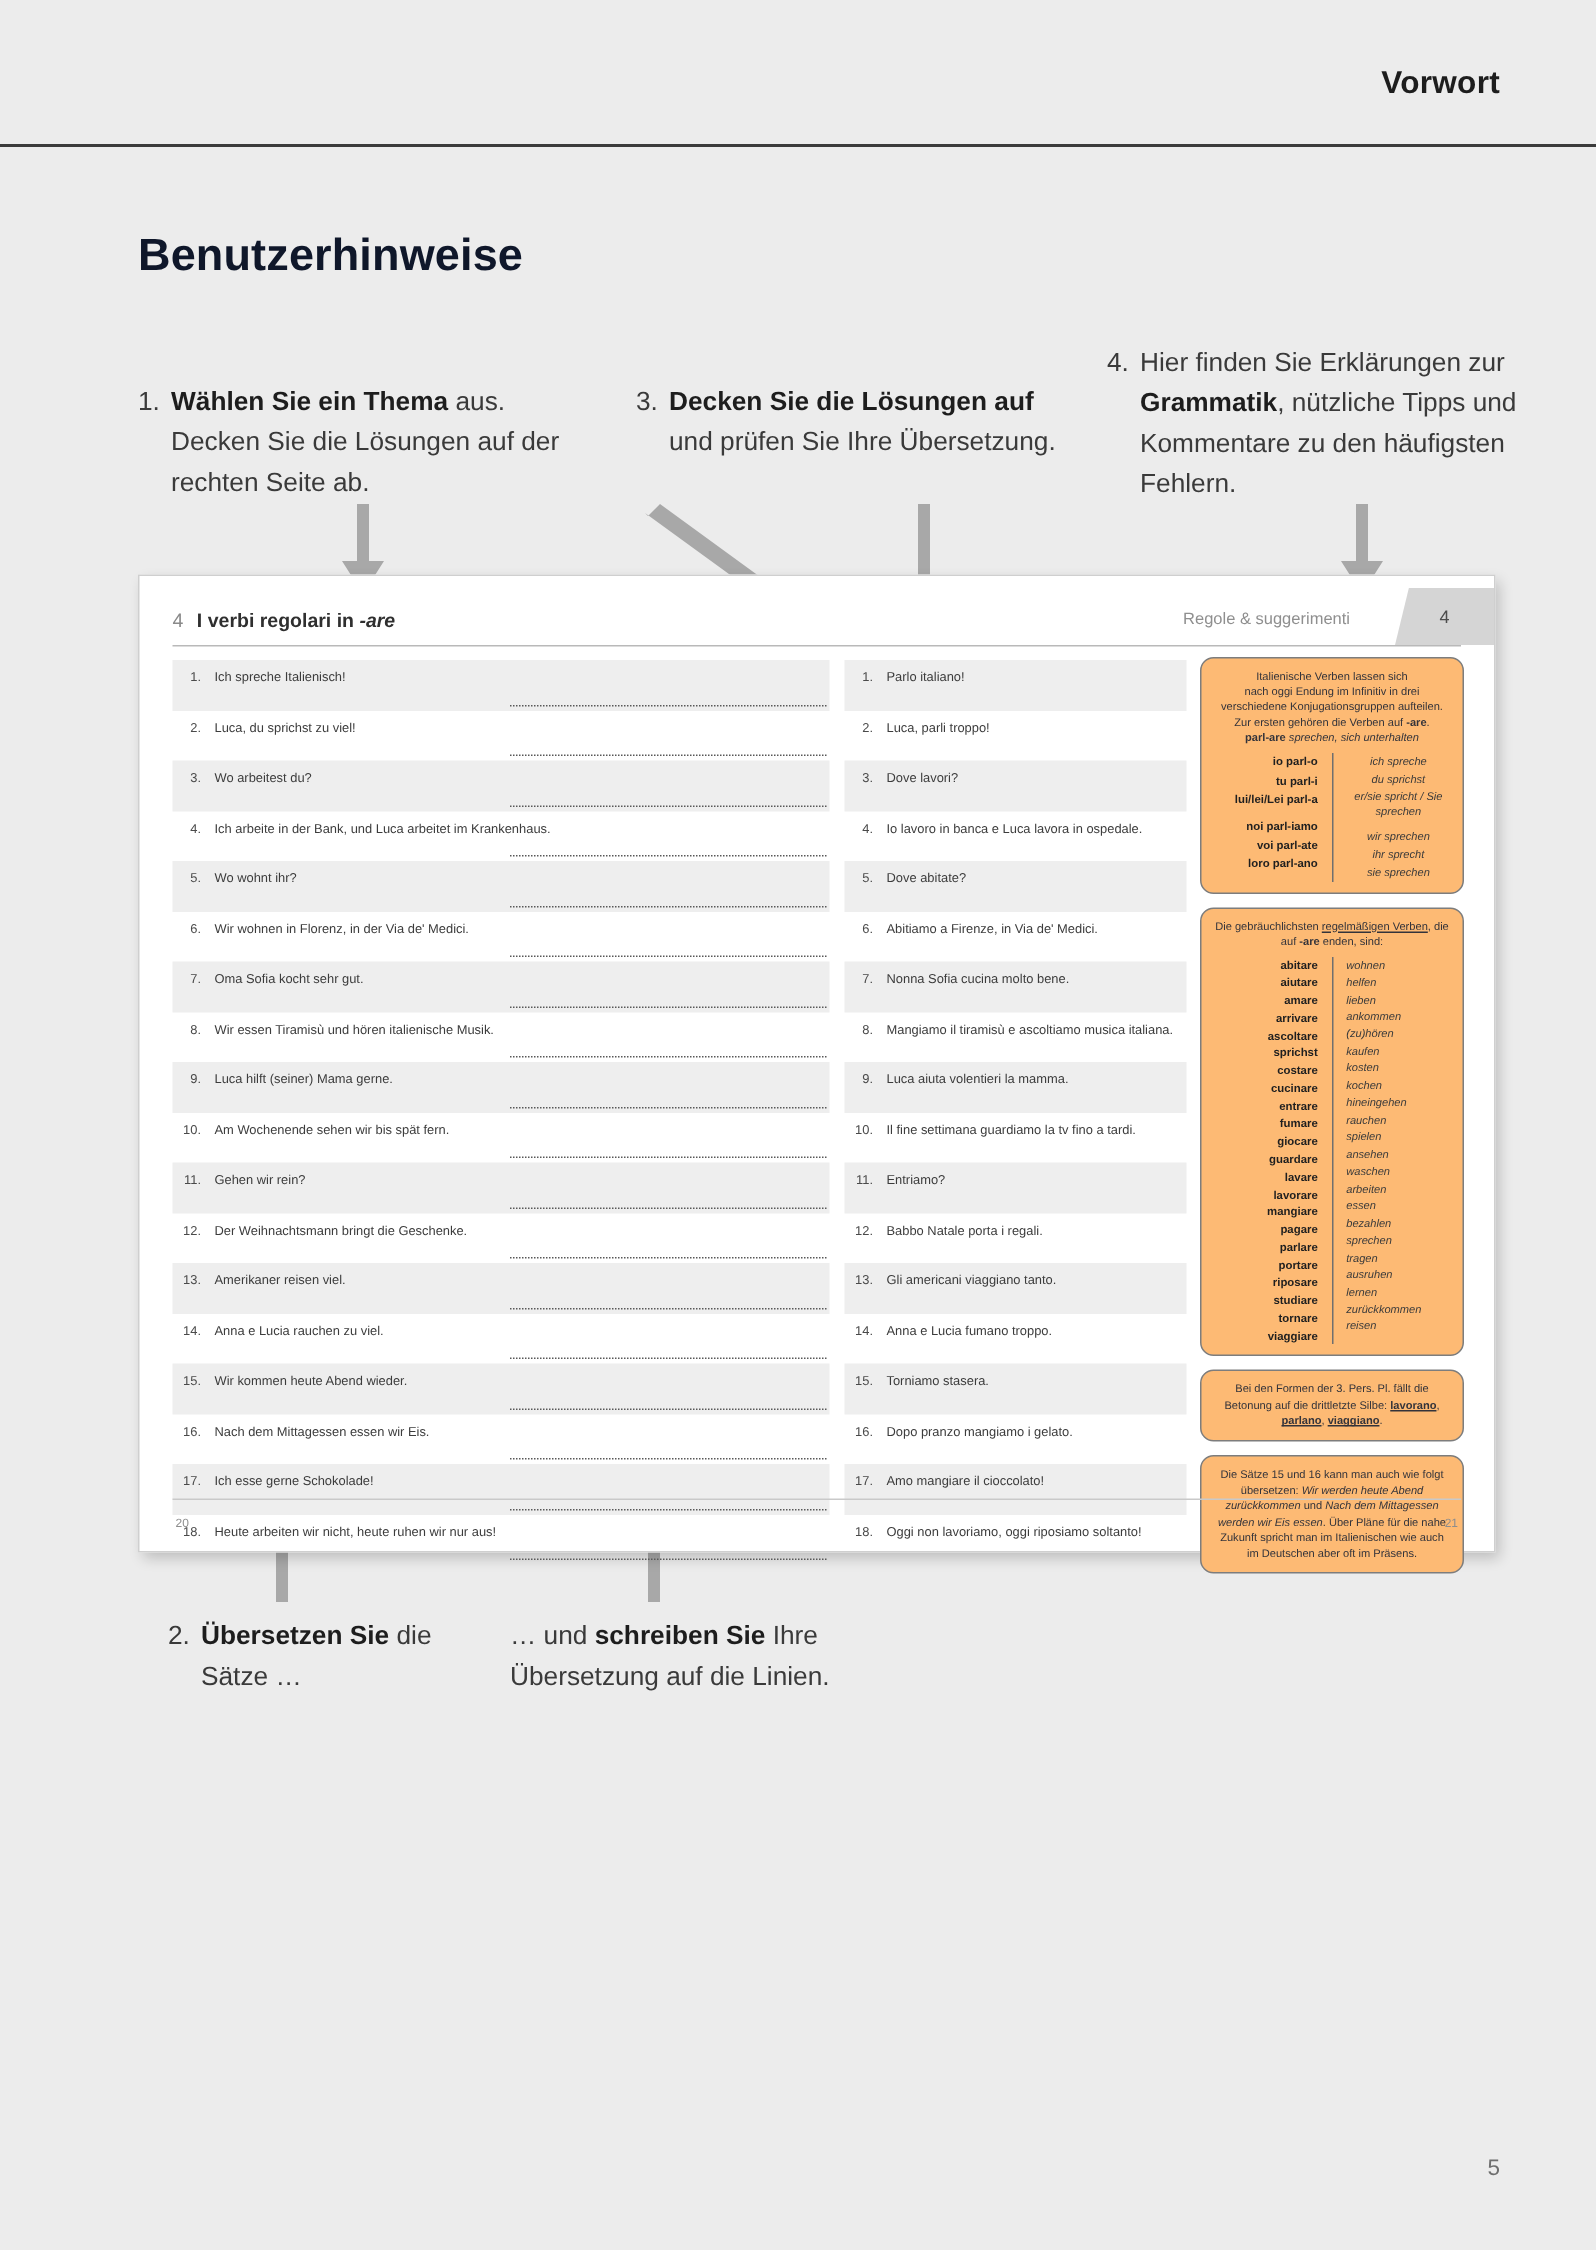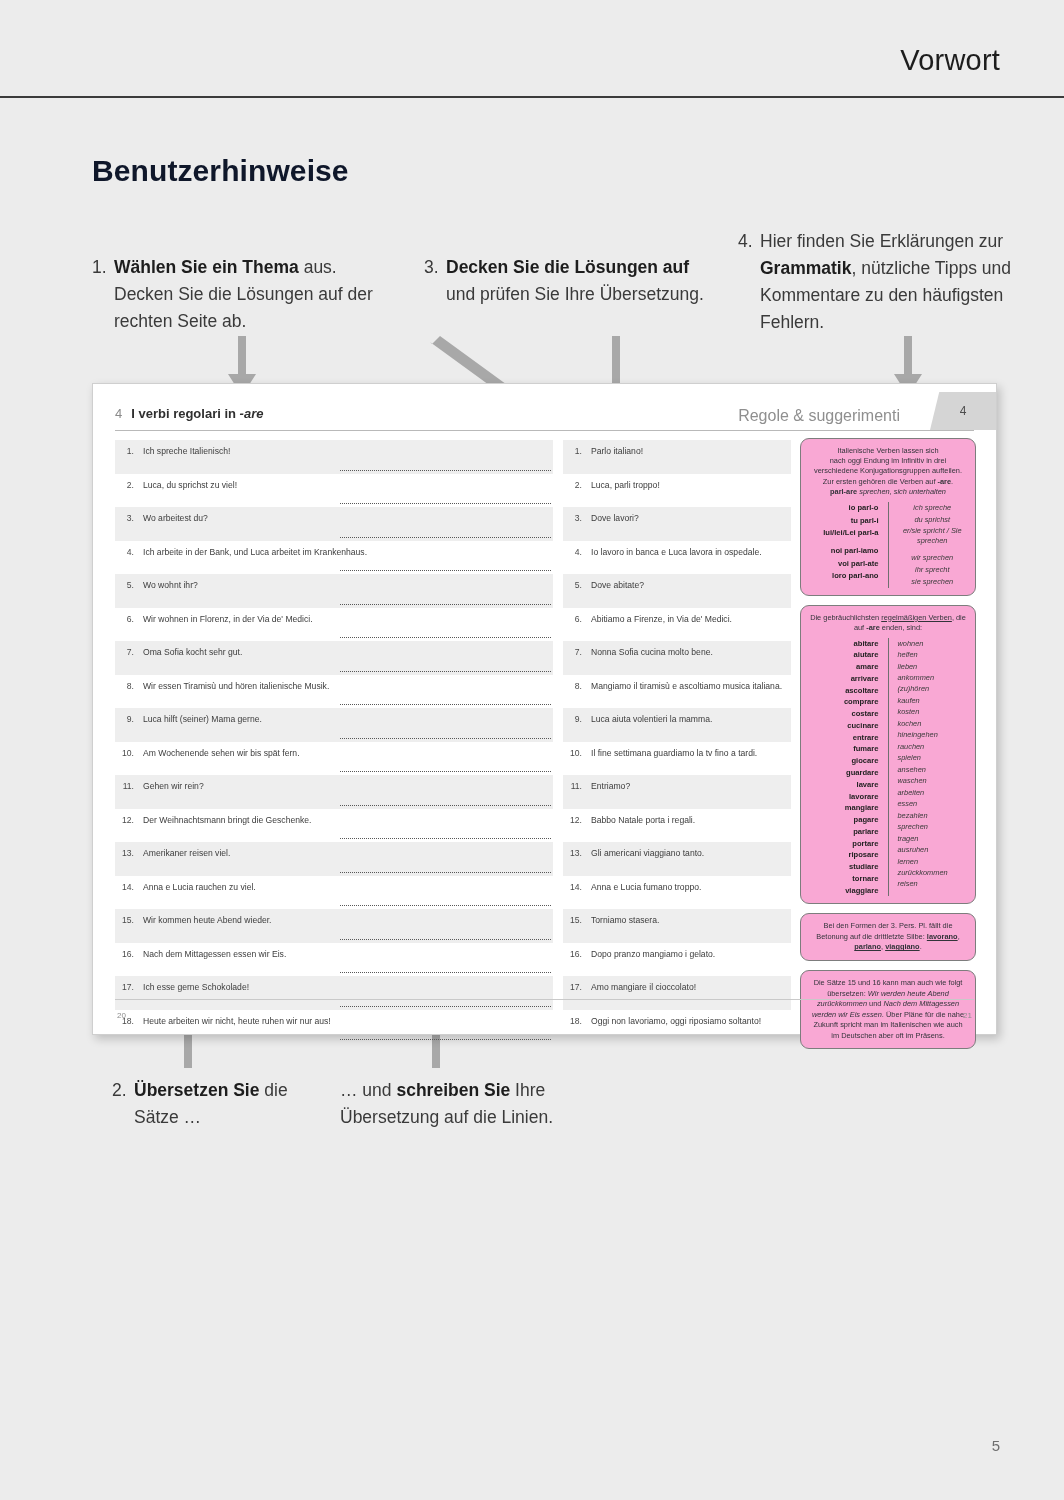--- a/index.html
+++ b/index.html
@@ -11,21 +11,21 @@
     overflow: hidden;
   }
   .page { position: relative; width: 1064px; height: 1500px; }
 
   
   .runhead {
     position: absolute; left: 0; top: 0; width: 1064px; height: 96px;
   }
   .runhead-title {
     position: absolute; right: 64px; top: 44px;
-    font-size: 29px; font-weight: normal; letter-spacing: .2px;
+    font-size: 21px; font-weight: bold; letter-spacing: .2px;
     color: #1d1d1d;
   }
   .runhead-rule {
     position: absolute; left: 0; top: 96px; width: 1064px; height: 2px;
     background: #3b3b3b;
   }
 
   
   .heading {
     position: absolute; left: 92px; top: 154px;
@@ -69,21 +69,21 @@
   }
 
   
   .bk-head {
     position: absolute; left: 22px; right: 22px; top: 22px; height: 24px;
   }
   .bk-head-left { position: absolute; left: 0; top: 0; font-size: 13px; color: #2f2f2f; white-space: nowrap; }
   .bk-head-left .ch { color: #8a8a8a; margin-right: 9px; }
   .bk-head-left b { font-weight: bold; }
   .bk-head-left i { font-style: italic; }
-  .bk-head-right { position: absolute; right: 74px; top: 1px; font-size: 16px; color: #8f8f8f; white-space: nowrap; }
+  .bk-head-right { position: absolute; right: 74px; top: 1px; font-size: 11px; color: #8f8f8f; white-space: nowrap; }
   .bk-rule { position: absolute; left: 22px; right: 22px; top: 46px; height: 1px; background: #b9b9b9; }
 
   
   .col-left  { position: absolute; left: 22px;  top: 56px; width: 438px; }
   .col-mid   { position: absolute; left: 470px; top: 56px; width: 228px; }
   .col-right { position: absolute; left: 707px; top: 54px; width: 176px; }
 
   
   .ex-row { position: relative; display: flex; min-height: 33.5px; padding: 5px 0 0 0; }
   .ex-row.shaded { background: #eeeeee; }
@@ -91,21 +91,21 @@
   .ex-text { flex: 1; font-size: 8.6px; line-height: 1.5; color: #3c3c3c; padding-right: 6px; }
   .ex-line {
     position: absolute; right: 2px; bottom: 3px; width: 211px; height: 0;
     border-top: 1.4px dotted #585858;
   }
   .col-mid .ex-row { min-height: 33.5px; }
 
   
   .gbox {
     border: 1.3px solid #7d7d7d; border-radius: 9px;
-    padding: 7px 8px; margin-bottom: 9px; background: #f9a8d4;
+    padding: 7px 8px; margin-bottom: 9px; background: #fdba74;
   }
   .gbox p { font-size: 7.4px; line-height: 1.42; text-align: center; color: #33333a; }
   .gbox p.tight { line-height: 1.38; }
   .gbox b { font-weight: bold; }
   .gbox i { font-style: italic; }
   .gbox u { text-decoration: underline; }
 
   .conj { display: flex; margin-top: 5px; }
   .conj .c-l { flex: 1; text-align: right; padding-right: 9px; border-right: 1.1px solid #6f6f6f; }
   .conj .c-r { flex: 1; text-align: left; padding-left: 9px; }
@@ -434,21 +434,21 @@
 
         <div class="gbox">
           <p><span>Die gebräuchlichsten </span><u>regelmäßigen Verben</u><span>, die auf </span><b>-are</b><span> enden, sind:</span></p>
           <div class="vtable">
             <div class="v-l" id="verbs-left">
                 <div class="vl">abitare</div>
                 <div class="vl">aiutare</div>
                 <div class="vl">amare</div>
                 <div class="vl">arrivare</div>
                 <div class="vl">ascoltare</div>
-                <div class="vl">comprare</div>
+                <div class="vl">sprichst</div>
                 <div class="vl">costare</div>
                 <div class="vl">cucinare</div>
                 <div class="vl">entrare</div>
                 <div class="vl">fumare</div>
                 <div class="vl">giocare</div>
                 <div class="vl">guardare</div>
                 <div class="vl">lavare</div>
                 <div class="vl">lavorare</div>
                 <div class="vl">mangiare</div>
                 <div class="vl">pagare</div>

